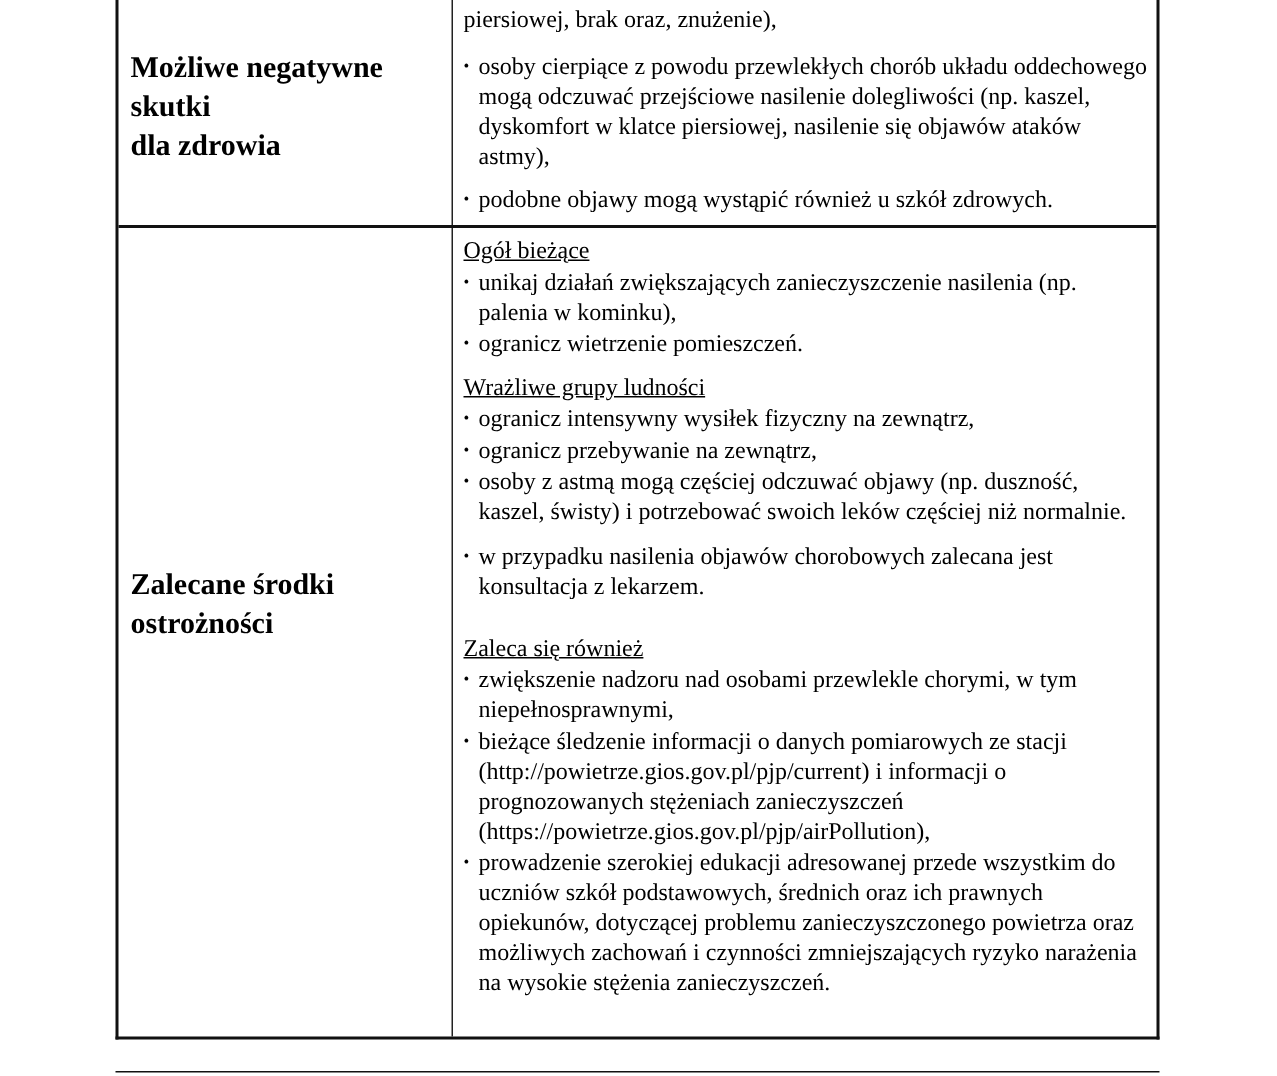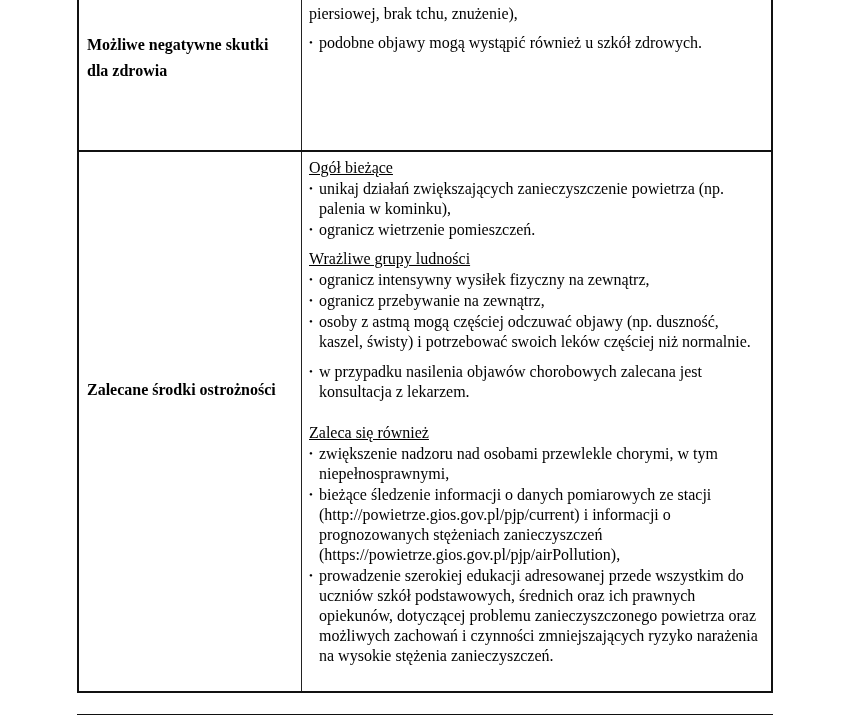--- a/index.html
+++ b/index.html
@@ -6,21 +6,21 @@
     body { width: 851px; height: 717px; position: relative; overflow: hidden;
            font-family: "Liberation Serif", "DejaVu Serif", serif; color: #000; }
     .tbl { position: absolute; left: 77px; top: -2px; width: 696px; height: 695px;
            border-left: 2px solid #111; border-right: 2px solid #111; border-bottom: 2px solid #111;
            box-sizing: border-box; }
     .row { position: absolute; left: 0; right: 0; }
     .row1 { top: 0; height: 154px; border-bottom: 2px solid #111; box-sizing: border-box; }
     .row2 { top: 154px; bottom: 0; }
     .lcell { position: absolute; left: 0; top: 0; bottom: 0; width: 223px; border-right: 1.5px solid #222; box-sizing: border-box; }
     .rcell { position: absolute; left: 223px; right: 0; top: 0; bottom: 0; padding-left: 7px; padding-right: 6px; box-sizing: border-box; }
-    .label { position: absolute; left: 8px; font-weight: bold; font-size: 16px; line-height: 26px; }
+    .label { position: absolute; left: 8px; font-weight: bold; font-size: 20px; line-height: 26px; }
     .txt { font-size: 16px; line-height: 20px; }
     p { margin: 0; }
     .head { text-decoration: underline; }
     ul { list-style: none; margin: 0; padding: 0; }
     li { padding-left: 10px; text-indent: -10px; }
     li::before { content: "\2022"; display: inline-block; width: 10px; text-indent: 0; font-size: 11px; vertical-align: 2px; }
     .bottom-rule { position: absolute; left: 77px; top: 714px; width: 696px; height: 1px; background: #111; }
   </style>
 </head>
 <body>
@@ -28,36 +28,39 @@
 <div class="tbl">
 
   <div class="row row1">
     <div class="lcell">
       <div class="label" style="top:34px;">
         <div>Możliwe negatywne skutki</div>
         <div>dla zdrowia</div>
       </div>
     </div>
     <div class="rcell txt">
-      <p style="margin-top:6px;">piersiowej, brak tchu, znużenie),</p>
+      <p style="margin-top:6px;">piersiowej, brak oraz, znużenie),</p>
+      <ul style="margin-top:10px;">
+        <li>osoby cierpiące z powodu przewlekłych chorób układu oddechowego mogą odczuwać przejściowe nasilenie dolegliwości (np. kaszel, dyskomfort w klatce piersiowej, nasilenie się objawów ataków astmy),</li>
+      </ul>
       <ul style="margin-top:8px;">
         <li>podobne objawy mogą wystąpić również u szkół zdrowych.</li>
       </ul>
     </div>
   </div>
 
   <div class="row row2">
     <div class="lcell">
       <div class="label" style="top:225px;">Zalecane środki ostrożności</div>
     </div>
     <div class="rcell txt">
       <div style="margin-top:6px;">
         <p class="head">Ogół bieżące</p>
         <ul>
-          <li>unikaj działań zwiększających zanieczyszczenie powietrza (np. palenia w kominku),</li>
+          <li>unikaj działań zwiększających zanieczyszczenie nasilenia (np. palenia w kominku),</li>
           <li>ogranicz wietrzenie pomieszczeń.</li>
         </ul>
       </div>
       <div style="margin-top:9px;">
         <p class="head">Wrażliwe grupy ludności</p>
         <ul>
           <li>ogranicz intensywny wysiłek fizyczny na zewnątrz,</li>
           <li>ogranicz przebywanie na zewnątrz,</li>
           <li>osoby z astmą mogą częściej odczuwać objawy (np. duszność, kaszel, świsty) i potrzebować swoich leków częściej niż normalnie.</li>
         </ul>

